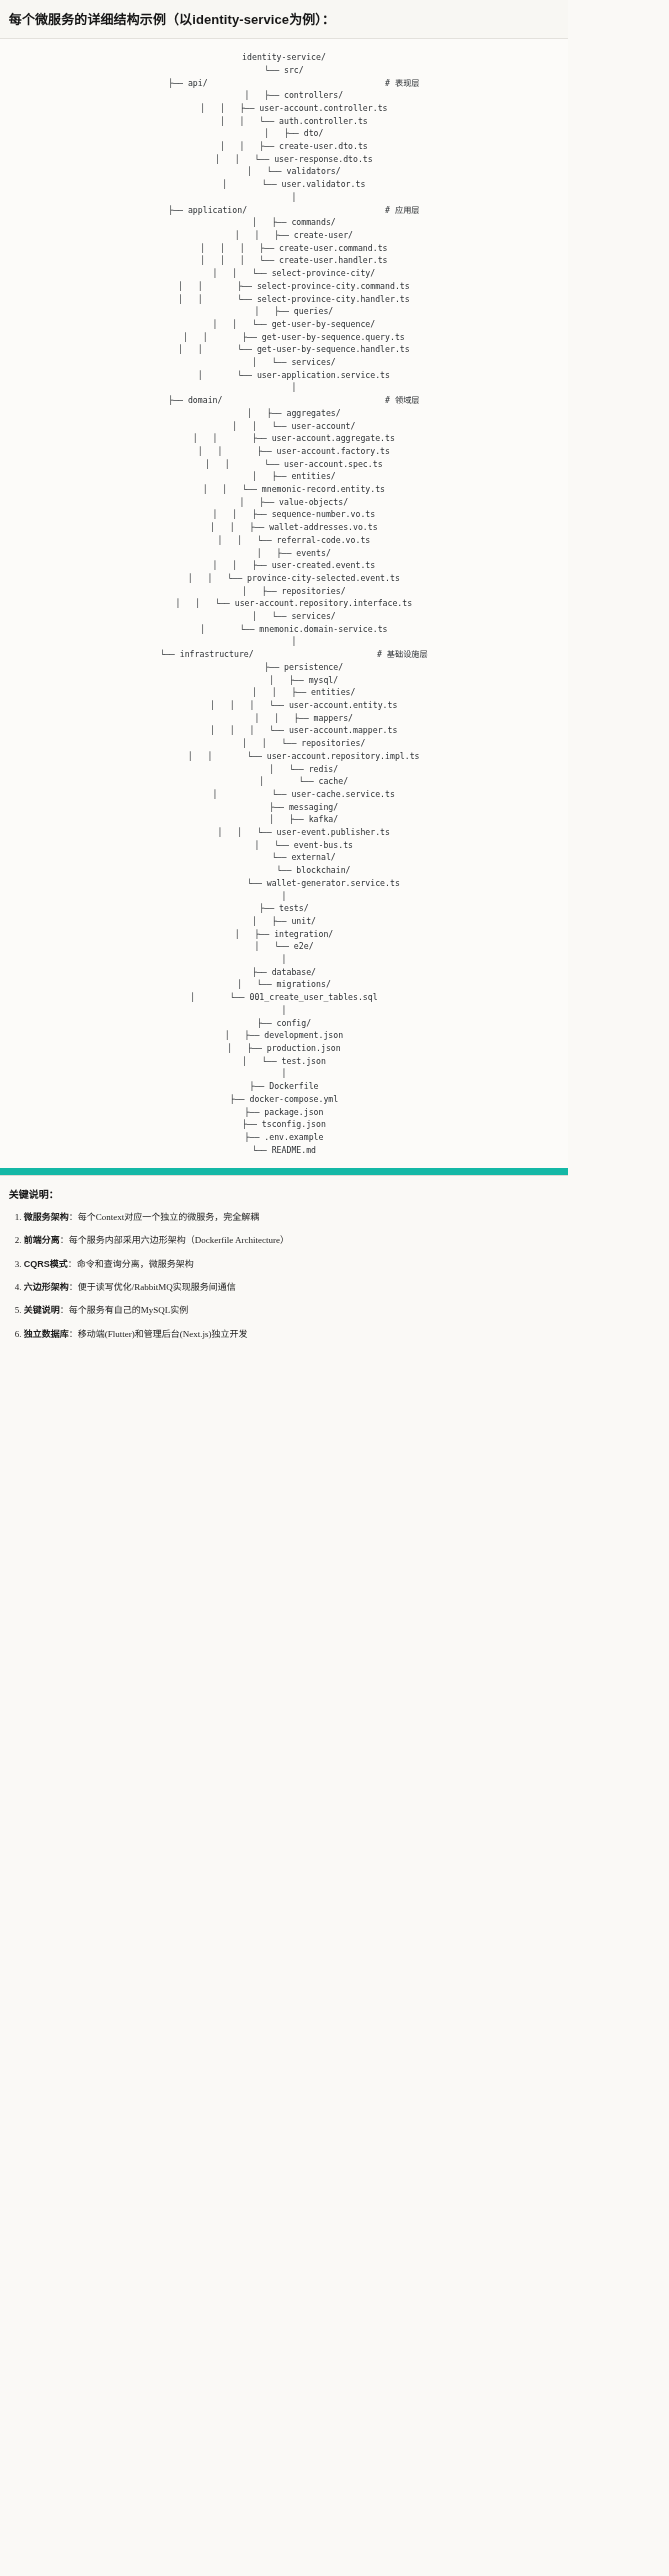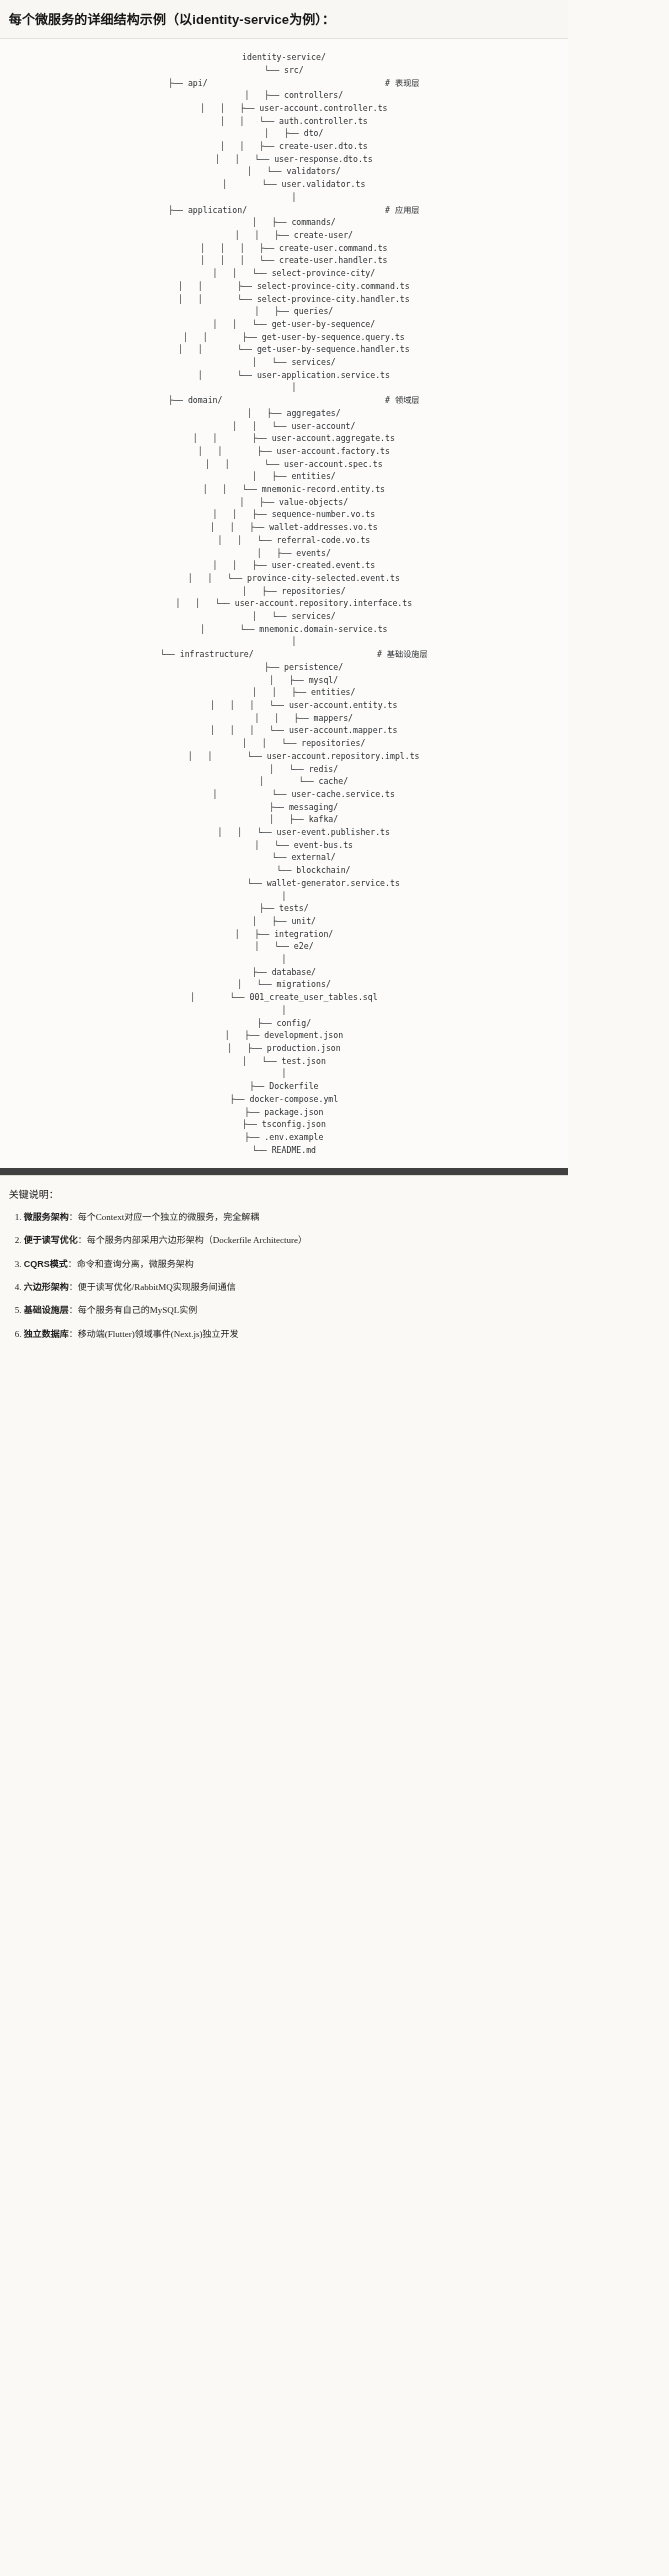--- a/index.html
+++ b/index.html
@@ -10,21 +10,21 @@
   }
   body {
     width: 669px;
     font-family: "Liberation Sans", "DejaVu Sans", sans-serif;
     color: #1f1f1f;
     -webkit-font-smoothing: antialiased;
   }
   .page {
     width: 568px;
     box-sizing: border-box;
-    background: #404040;
+    background: #14b8a6;
   }
 
   
   .doc-header {
     padding: 11.3px 8.8px 8.8px 8.8px;
     border-bottom: 0.6px solid #e3e1dc;
     background: #f8f7f3;
   }
   .doc-title {
     font-size: 13px;
@@ -60,21 +60,21 @@
     margin: 7.5px 0 0 0;
   }
 
   
   .notes-block {
     padding: 12.5px 8.8px 13.8px 8.8px;
     background: #faf9f6;
   }
   .notes-title {
     font-size: 10px;
-    font-weight: normal;
+    font-weight: bold;
     color: #141414;
     margin: 0 0 8.8px 0;
     line-height: 1.4;
   }
   ol.notes-list {
     margin: 0 0 0 0;
     padding: 0 0 0 15px;
     list-style-position: outside;
   }
   ol.notes-list > li {
@@ -198,22 +198,22 @@
 ├── .env.example
 └── README.md</pre>
   </section>
 
   <hr class="rule">
 
   <section class="notes-block">
     <h2 class="notes-title">关键说明：</h2>
     <ol class="notes-list">
         <li><span class="note-term">微服务架构</span><span class="note-sep">：</span><span class="note-desc">每个Context对应一个独立的微服务，完全解耦</span></li>
-        <li><span class="note-term">便于读写优化</span><span class="note-sep">：</span><span class="note-desc">每个服务内部采用六边形架构（Dockerfile Architecture）</span></li>
+        <li><span class="note-term">前端分离</span><span class="note-sep">：</span><span class="note-desc">每个服务内部采用六边形架构（Dockerfile Architecture）</span></li>
         <li><span class="note-term">CQRS模式</span><span class="note-sep">：</span><span class="note-desc">命令和查询分离，微服务架构</span></li>
         <li><span class="note-term">六边形架构</span><span class="note-sep">：</span><span class="note-desc">便于读写优化/RabbitMQ实现服务间通信</span></li>
-        <li><span class="note-term">基础设施层</span><span class="note-sep">：</span><span class="note-desc">每个服务有自己的MySQL实例</span></li>
-        <li><span class="note-term">独立数据库</span><span class="note-sep">：</span><span class="note-desc">移动端(Flutter)领域事件(Next.js)独立开发</span></li>
+        <li><span class="note-term">关键说明</span><span class="note-sep">：</span><span class="note-desc">每个服务有自己的MySQL实例</span></li>
+        <li><span class="note-term">独立数据库</span><span class="note-sep">：</span><span class="note-desc">移动端(Flutter)和管理后台(Next.js)独立开发</span></li>
       </ol>
   </section>
 
 </div>
 
 
 </body></html>

